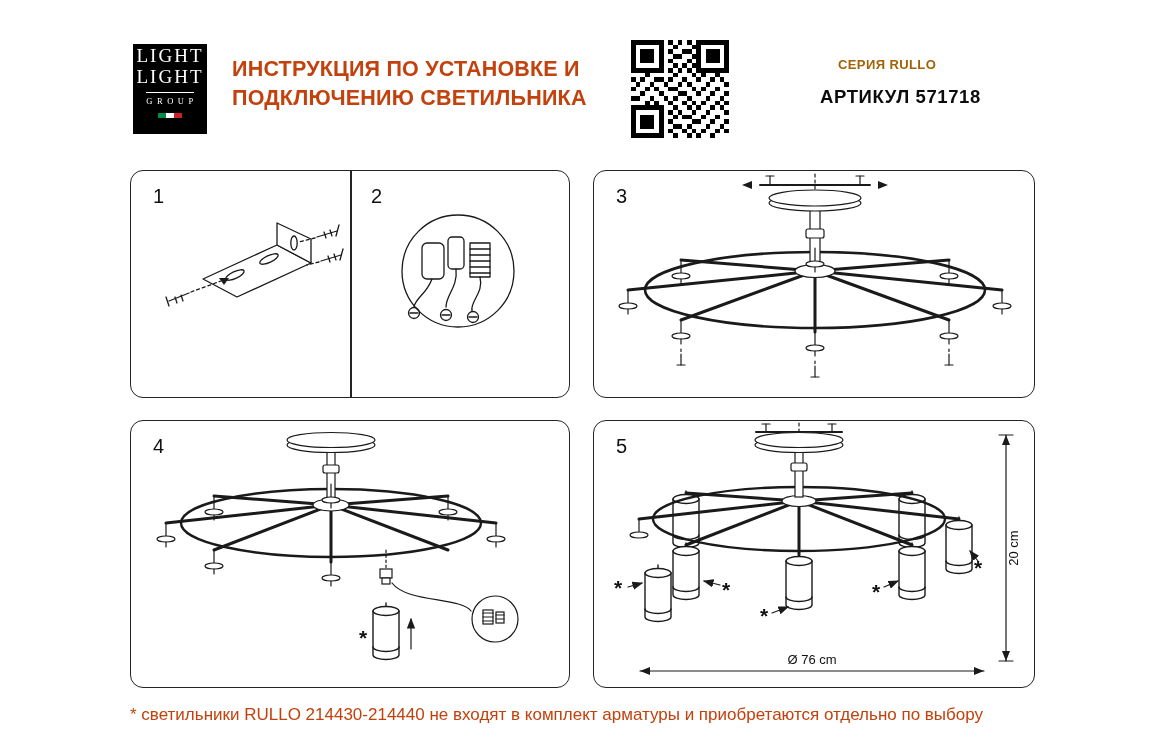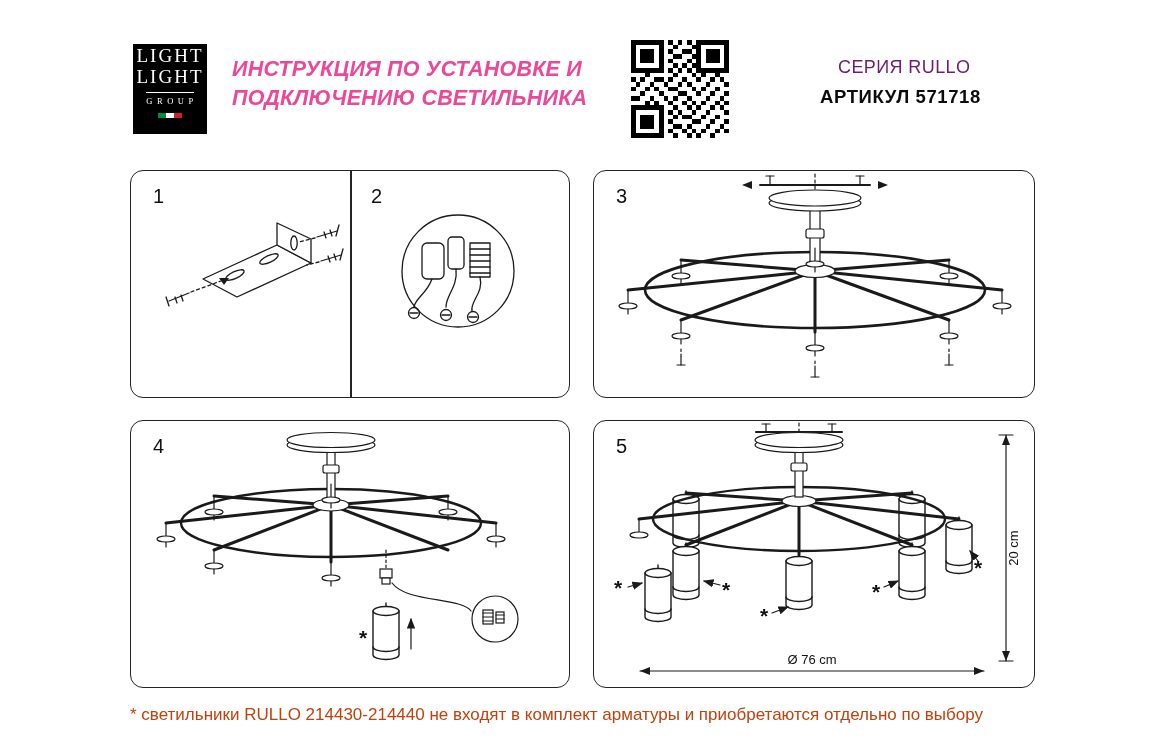--- a/index.html
+++ b/index.html
@@ -21,24 +21,24 @@
   }
   .logo .rule { width:48px; height:1px; background:#fff; margin:5px auto 3px; }
   .logo .l3 { font-size:8.5px; letter-spacing:4.5px; padding-left:4px;font-family:Liberation Serif, serif; }
   .logo .flag { width:24px; height:5px; margin:7px auto 0; display:flex; }
   .logo .flag .fg { flex:1; background:#008C45; }
   .logo .flag .fw { flex:1; background:#ffffff; }
   .logo .flag .fr { flex:1; background:#CD212A; }
 
   .title {
     position:absolute; left:232px; top:55px; width:400px;
-    font-size:21.5px; font-weight:bold; line-height:29px; letter-spacing:0.2px; color:#ec4899;font-style:italic;
+    font-size:21.5px; font-weight:bold; line-height:29px; letter-spacing:0.2px; color:#c2410c;
   }
   .qr { position:absolute; left:630px; top:40px; width:100px; height:98px; }
-  .series  { position:absolute; left:838px; top:57px;  font-size:18px; font-weight:normal; letter-spacing:0.4px; color:#701a75; }
+  .series  { position:absolute; left:838px; top:57px;  font-size:13px; font-weight:bold; letter-spacing:0.4px; color:#a16207; }
   .article { position:absolute; left:788px; top:86px;  font-size:18.5px; font-weight:bold; letter-spacing:0.6px; color:#0c0c0c;margin-left:32px; }
 
   
   .panel {
     position:absolute; border:1.6px solid #242424; border-radius:13px; background:#fff; overflow:hidden;
   }
   #panel12 { left:130px; top:170px; width:440px; height:228px; }
   #panel3  { left:593px; top:170px; width:442px; height:228px; }
   #panel4  { left:130px; top:420px; width:440px; height:268px; }
   #panel5  { left:593px; top:420px; width:442px; height:268px; }

